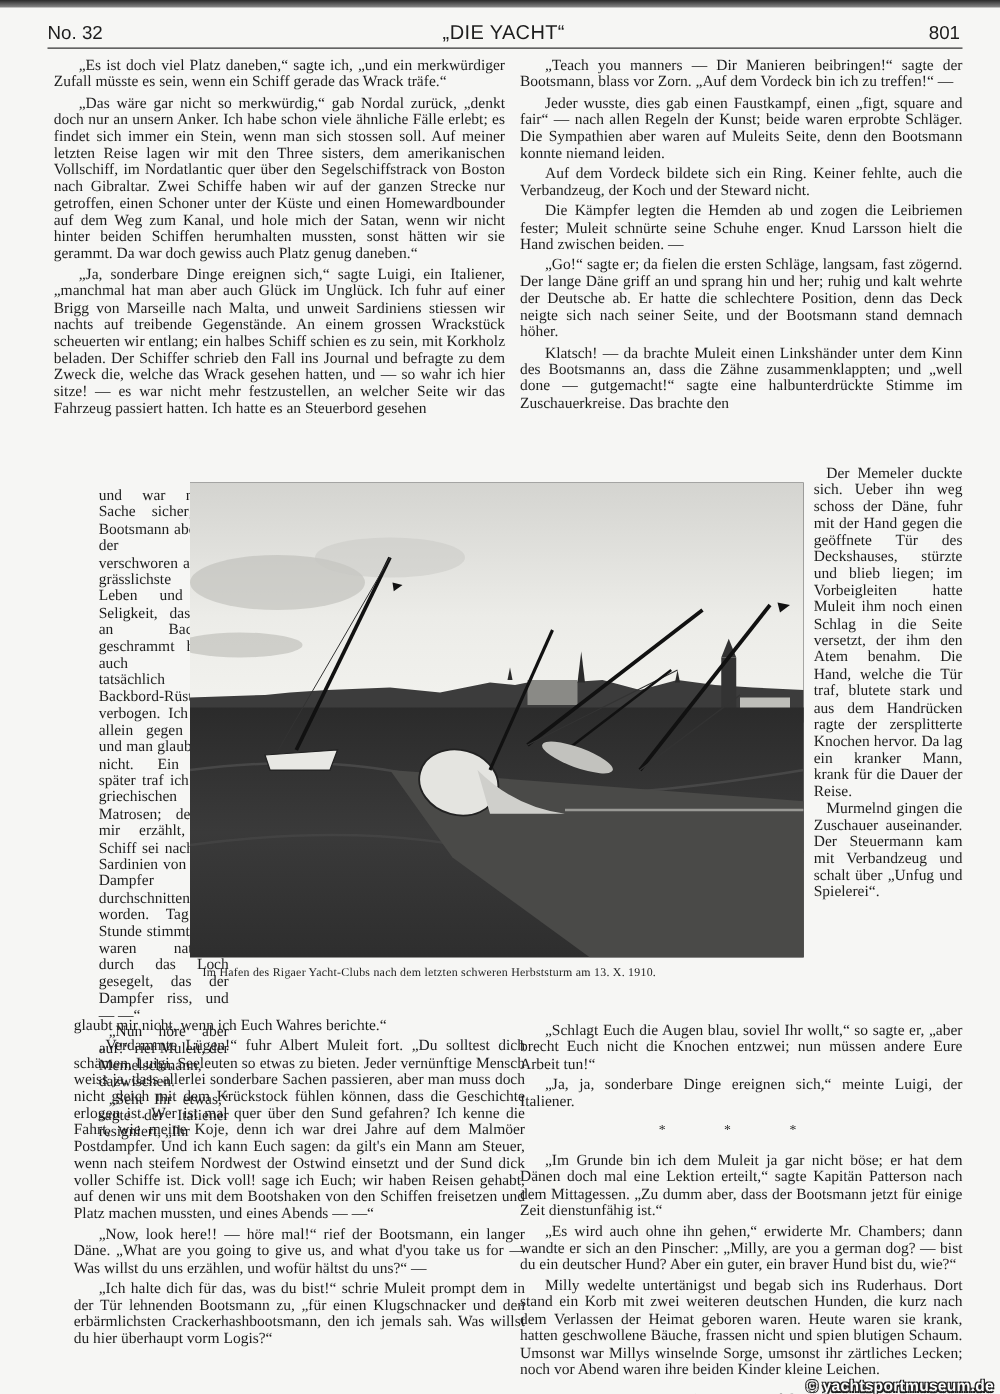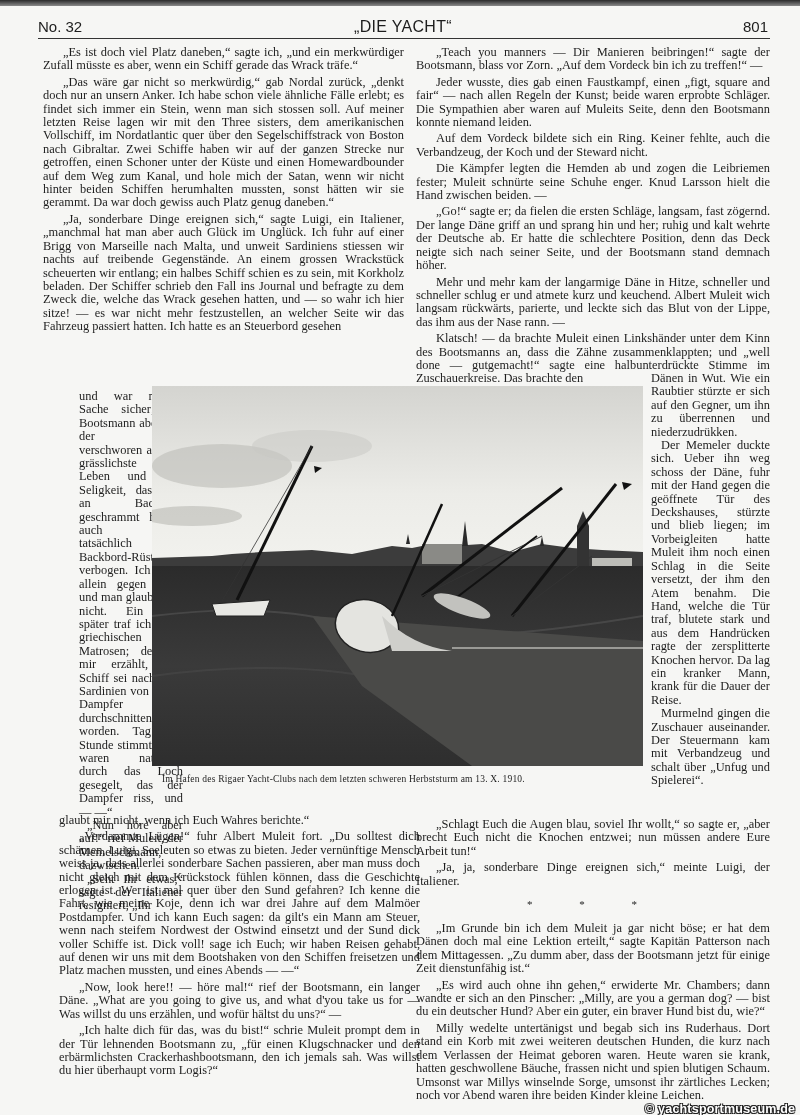--- a/index.html
+++ b/index.html
@@ -67,21 +67,21 @@
 <div class="topband"></div>
 
 <div class="header">
   <span class="no">No. 32</span>
   <span class="title">„DIE YACHT“</span>
   <span class="page">801</span>
 </div>
 <div class="rule"></div>
 
 <div class="col col-left">
-  <p>„Es ist doch viel Platz daneben,“ sagte ich, „und ein merkwürdiger Zufall müsste es aber, wenn ein Schiff gerade das Wrack träfe.“</p>
+  <p>„Es ist doch viel Platz daneben,“ sagte ich, „und ein merkwürdiger Zufall müsste es sein, wenn ein Schiff gerade das Wrack träfe.“</p>
   <p>„Das wäre gar nicht so merkwürdig,“ gab Nordal zurück, „denkt doch nur an unsern Anker. Ich habe schon viele ähnliche Fälle erlebt; es findet sich immer ein Stein, wenn man sich stossen soll. Auf meiner letzten Reise lagen wir mit den Three sisters, dem amerikanischen Vollschiff, im Nordatlantic quer über den Segelschiffstrack von Boston nach Gibraltar. Zwei Schiffe haben wir auf der ganzen Strecke nur getroffen, einen Schoner unter der Küste und einen Homewardbounder auf dem Weg zum Kanal, und hole mich der Satan, wenn wir nicht hinter beiden Schiffen herumhalten mussten, sonst hätten wir sie gerammt. Da war doch gewiss auch Platz genug daneben.“</p>
   <p>„Ja, sonderbare Dinge ereignen sich,“ sagte Luigi, ein Italiener, „manchmal hat man aber auch Glück im Unglück. Ich fuhr auf einer Brigg von Marseille nach Malta, und unweit Sardiniens stiessen wir nachts auf treibende Gegenstände. An einem grossen Wrackstück scheuerten wir entlang; ein halbes Schiff schien es zu sein, mit Korkholz beladen. Der Schiffer schrieb den Fall ins Journal und befragte zu dem Zweck die, welche das Wrack gesehen hatten, und — so wahr ich hier sitze! — es war nicht mehr festzustellen, an welcher Seite wir das Fahrzeug passiert hatten. Ich hatte es an Steuerbord gesehen</p>
 </div>
 
 <div class="narrow-left">
   <p>und war meiner Sache sicher; der Bootsmann aber und der Junge verschworen auf das grässlichste ihr Leben und ihre Seligkeit, dass wir an Backbord geschrammt hätten; auch waren tatsächlich die Backbord-Rüsten verbogen. Ich stand allein gegen zwei, und man glaubte mir nicht. Ein Jahr später traf ich einen griechischen Matrosen; der hat mir erzählt, sein Schiff sei nachts bei Sardinien von einem Dampfer durchschnitten worden. Tag und Stunde stimmte. Wir waren natürlich durch das Loch gesegelt, das der Dampfer riss, und — —“</p>
   <p class="ind">„Nun höre aber auf!“ rief Muleit, der Memelschmann, dazwischen.</p>
   <p class="ind">„Seht Ihr etwas,“ sagte der Italiener resigniert, „Ihr</p>
 </div>
 
@@ -147,26 +147,24 @@
   <p>„Now, look here!! — höre mal!“ rief der Bootsmann, ein langer Däne. „What are you going to give us, and what d'you take us for — Was willst du uns erzählen, und wofür hältst du uns?“ —</p>
   <p>„Ich halte dich für das, was du bist!“ schrie Muleit prompt dem in der Tür lehnenden Bootsmann zu, „für einen Klugschnacker und den erbärmlichsten Crackerhashbootsmann, den ich jemals sah. Was willst du hier überhaupt vorm Logis?“</p>
 </div>
 
 <div class="col col-right">
   <p>„Teach you manners — Dir Manieren beibringen!“ sagte der Bootsmann, blass vor Zorn. „Auf dem Vordeck bin ich zu treffen!“ —</p>
   <p>Jeder wusste, dies gab einen Faustkampf, einen „figt, square and fair“ — nach allen Regeln der Kunst; beide waren erprobte Schläger. Die Sympathien aber waren auf Muleits Seite, denn den Bootsmann konnte niemand leiden.</p>
   <p>Auf dem Vordeck bildete sich ein Ring. Keiner fehlte, auch die Verbandzeug, der Koch und der Steward nicht.</p>
   <p>Die Kämpfer legten die Hemden ab und zogen die Leibriemen fester; Muleit schnürte seine Schuhe enger. Knud Larsson hielt die Hand zwischen beiden. —</p>
   <p>„Go!“ sagte er; da fielen die ersten Schläge, langsam, fast zögernd. Der lange Däne griff an und sprang hin und her; ruhig und kalt wehrte der Deutsche ab. Er hatte die schlechtere Position, denn das Deck neigte sich nach seiner Seite, und der Bootsmann stand demnach höher.</p>
-  <p>Mehr und mehr kam der langarmige Däne in Hitze, schneller und schneller schlug er und atmete kurz und keuchend. Albert Muleit wich langsam rückwärts, parierte, und leckte sich das Blut von der Lippe, das ihm aus der Nase rann. —</p>
   <p>Klatsch! — da brachte Muleit einen Linkshänder unter dem Kinn des Bootsmanns an, dass die Zähne zusammenklappten; und „well done — gutgemacht!“ sagte eine halbunterdrückte Stimme im Zuschauerkreise. Das brachte den</p>
 </div>
 
 <div class="narrow-right">
-  <p>Dänen in Wut. Wie ein Raubtier stürzte er sich auf den Gegner, um ihn zu überrennen und niederzudrükken.</p>
   <p class="ind">Der Memeler duckte sich. Ueber ihn weg schoss der Däne, fuhr mit der Hand gegen die geöffnete Tür des Deckshauses, stürzte und blieb liegen; im Vorbeigleiten hatte Muleit ihm noch einen Schlag in die Seite versetzt, der ihm den Atem benahm. Die Hand, welche die Tür traf, blutete stark und aus dem Handrücken ragte der zersplitterte Knochen hervor. Da lag ein kranker Mann, krank für die Dauer der Reise.</p>
   <p class="ind">Murmelnd gingen die Zuschauer auseinander. Der Steuermann kam mit Verbandzeug und schalt über „Unfug und Spielerei“.</p>
 </div>
 
 <div class="col bottom-right">
   <p>„Schlagt Euch die Augen blau, soviel Ihr wollt,“ so sagte er, „aber brecht Euch nicht die Knochen entzwei; nun müssen andere Eure Arbeit tun!“</p>
   <p>„Ja, ja, sonderbare Dinge ereignen sich,“ meinte Luigi, der Italiener.</p>
   <div class="stars">* * *</div>
   <p>„Im Grunde bin ich dem Muleit ja gar nicht böse; er hat dem Dänen doch mal eine Lektion erteilt,“ sagte Kapitän Patterson nach dem Mittagessen. „Zu dumm aber, dass der Bootsmann jetzt für einige Zeit dienstunfähig ist.“</p>
   <p>„Es wird auch ohne ihn gehen,“ erwiderte Mr. Chambers; dann wandte er sich an den Pinscher: „Milly, are you a german dog? — bist du ein deutscher Hund? Aber ein guter, ein braver Hund bist du, wie?“</p>

